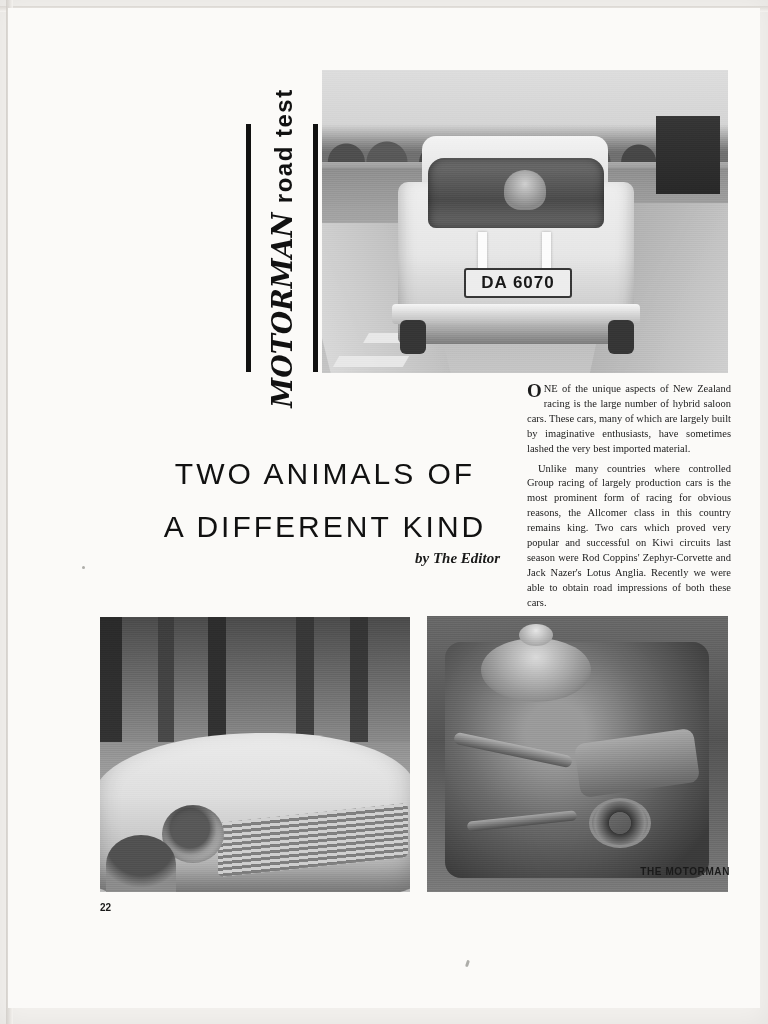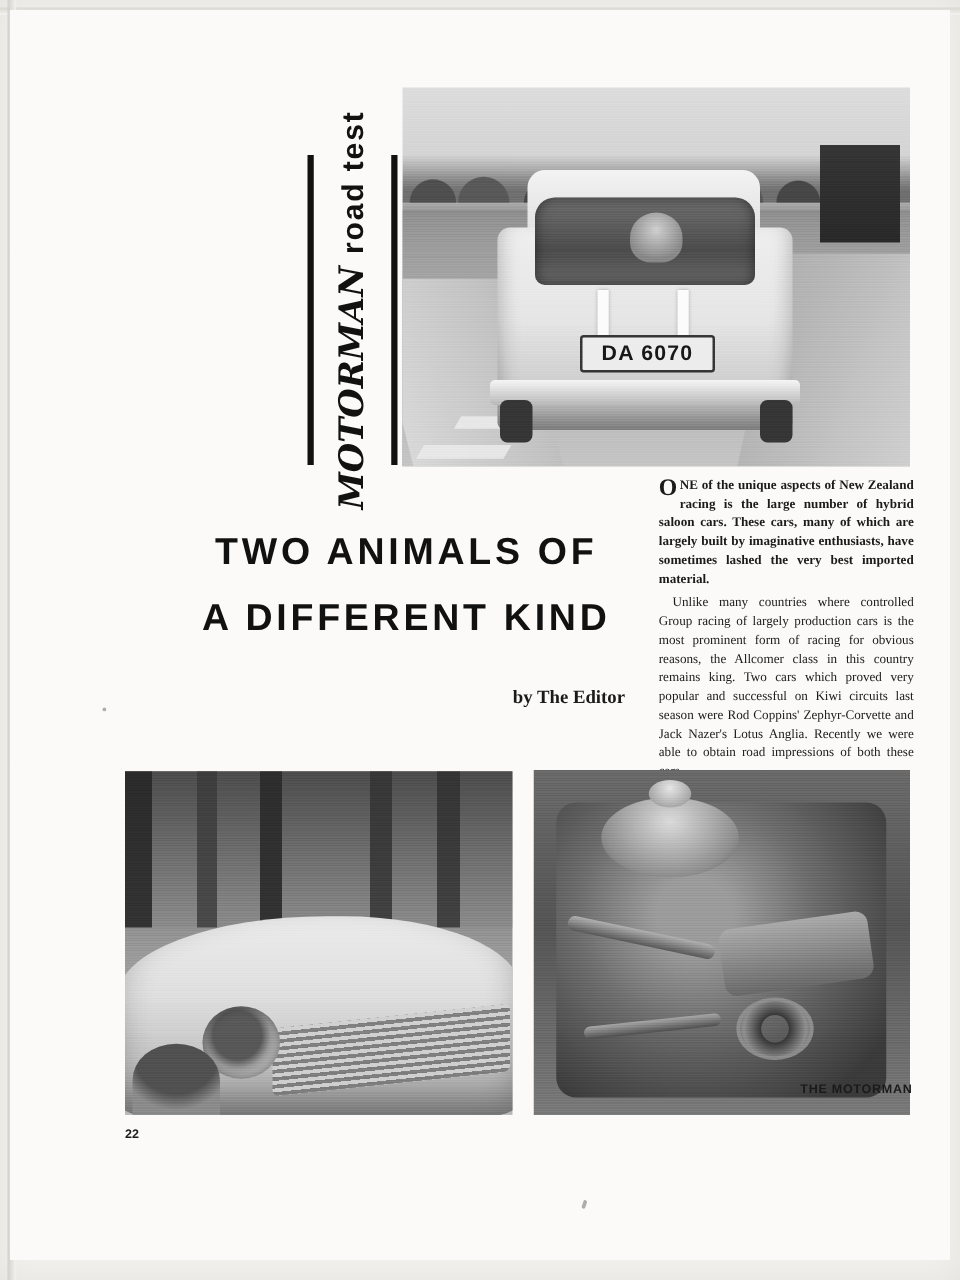--- a/index.html
+++ b/index.html
@@ -308,38 +308,39 @@
     position: absolute; left: 40px; top: 200px; width: 110px; height: 10px;
     background: linear-gradient(to bottom, #a6a49e, #53514d);
     border-radius: 6px;
     transform: rotate(-6deg);
   }
 
   
   #headline {
     position: absolute;
     left: 150px;
-    top: 416px;
+    top: 448px;
     width: 350px;
     text-align: center;
     font-family: "Liberation Sans", sans-serif;
-    font-weight: bold;
+    font-weight: normal;
     color: #111;
     font-size: 30px;
     letter-spacing: 3px;
     line-height: 1.75;
   }
   #byline {
     position: absolute;
     left: 150px;
     top: 550px;
     width: 350px;
     text-align: right;
     padding-right: 6px;
     font-family: "Liberation Serif", serif;
+    font-style: italic;
     font-weight: bold;
     font-size: 15px;
     color: #1a1a1a;
   }
 
   
   #column {
     position: absolute;
     left: 527px;
     top: 382px;
@@ -354,21 +355,21 @@
   #column p.indent { text-indent: 11px; }
   #column .dropcap {
     float: left;
     font-family: "Liberation Serif", serif;
     font-weight: bold;
     font-size: 19px;
     line-height: 15px;
     padding: 1px 2px 0 0;
   }
   #column .lead {
-    font-weight: bold;
+    font-weight: normal;
   }
 
   
   #folio {
     position: absolute;
     left: 100px;
     top: 902px;
     font-family: "Liberation Sans", sans-serif;
     font-weight: bold;
     font-size: 10px;

